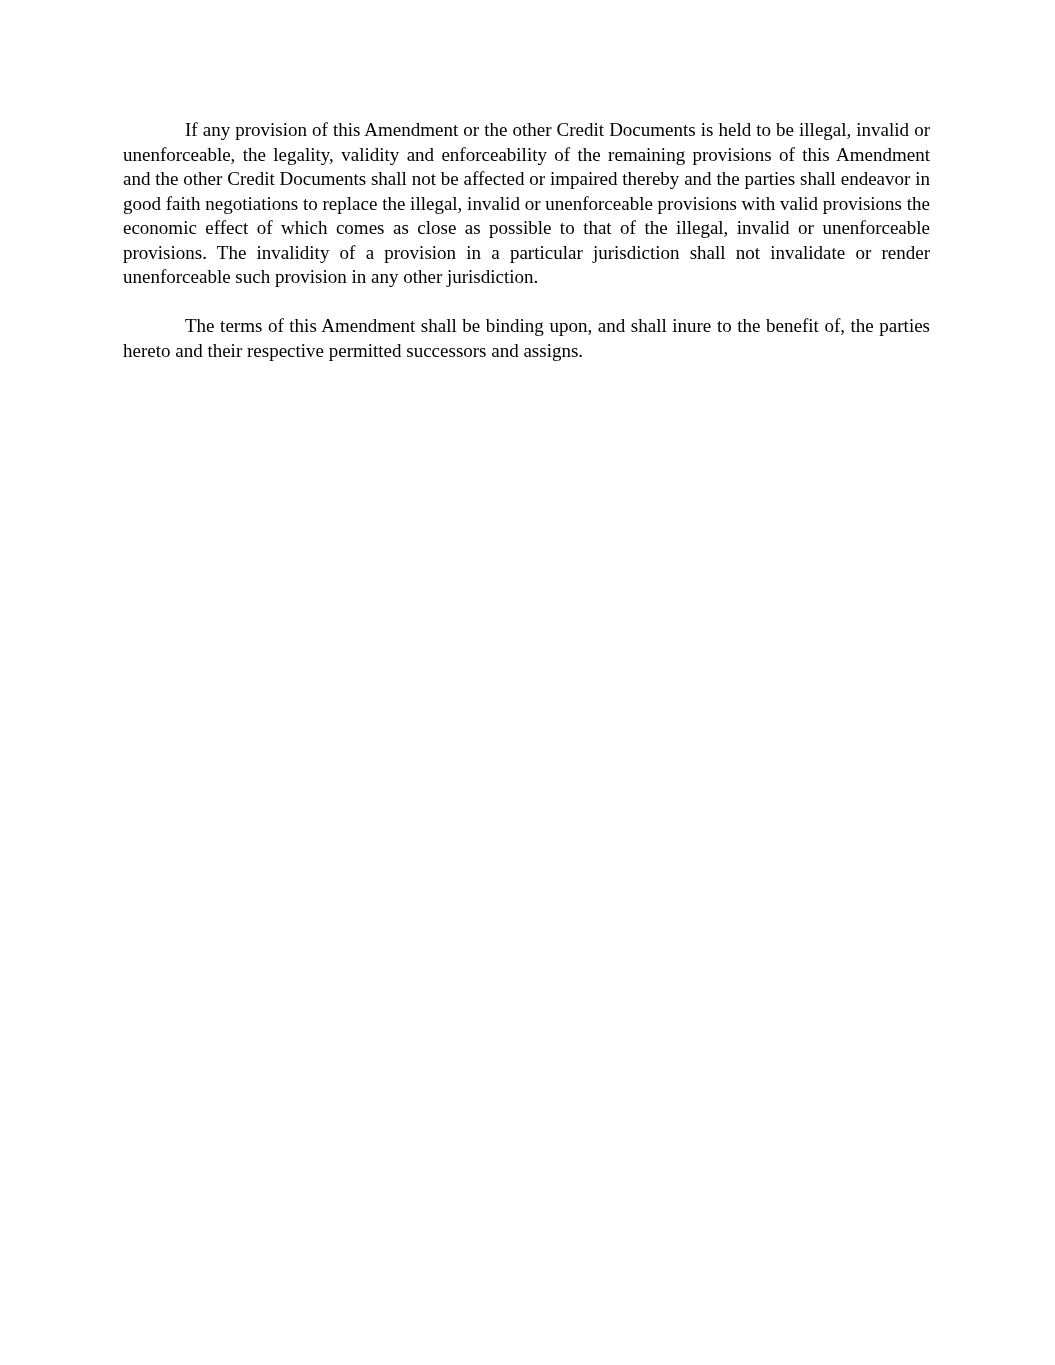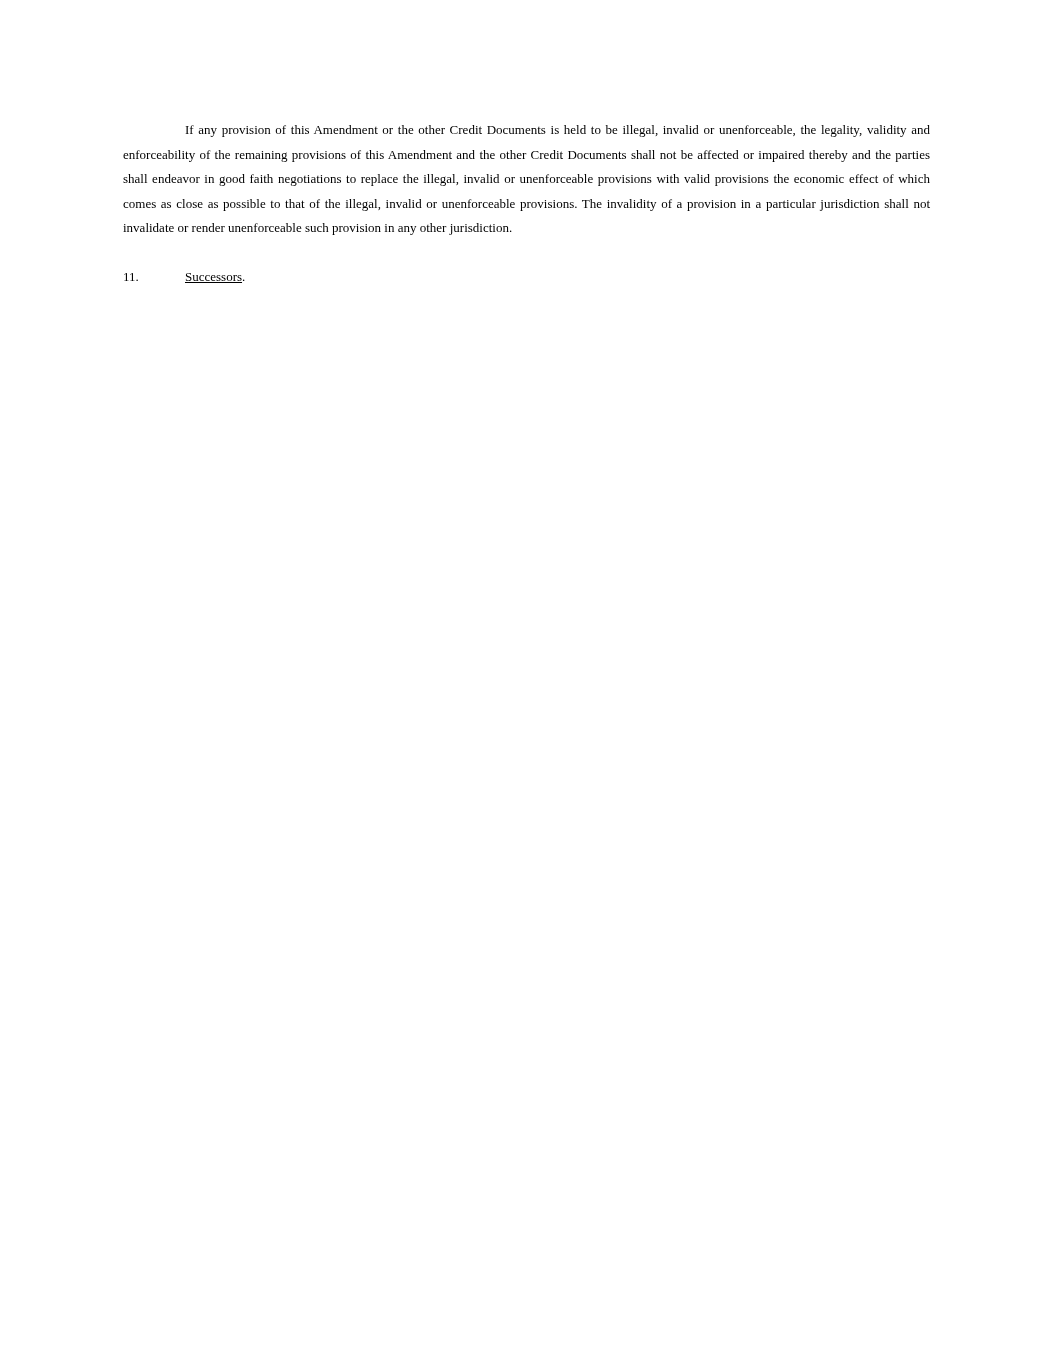--- a/index.html
+++ b/index.html
@@ -17,21 +17,21 @@
     position: relative;
     width: 1055px;
     height: 1365px;
     margin: 0 auto;
     background: #ffffff;
     padding: 118px 125px 0 123px;
   }
 
   .doc-body {
     width: 100%;
-    font-size: 13px;
+    font-size: 19px;
     line-height: 24.5px;
   }
 
   .para {
     text-align: justify;
     text-indent: 62px;
   }
 
   .section-heading {
     margin-top: 24.5px;
@@ -58,18 +58,18 @@
   }
 </style>
 </head>
 <body>
 
 <div class="page">
   <div class="doc-body">
 
     <p class="para">If any provision of this Amendment or the other Credit Documents is held to be illegal, invalid or unenforceable, the legality, validity and enforceability of the remaining provisions of this Amendment and the other Credit Documents shall not be affected or impaired thereby and the parties shall endeavor in good faith negotiations to replace the illegal, invalid or unenforceable provisions with valid provisions the economic effect of which comes as close as possible to that of the illegal, invalid or unenforceable provisions. The invalidity of a provision in a particular jurisdiction shall not invalidate or render unenforceable such provision in any other jurisdiction.</p>
 
-    <p class="section-heading"><span class="section-number">11.</span><span class="section-title">Successors</span><span>.</span></p>
 
+    <p class="para para-after-heading">The terms of this Amendment shall be binding upon, and shall inure to the benefit of, the parties hereto and their respective permitted successors and assigns.</p>
 
 
   </div>
 </div>
 
 </body></html>

